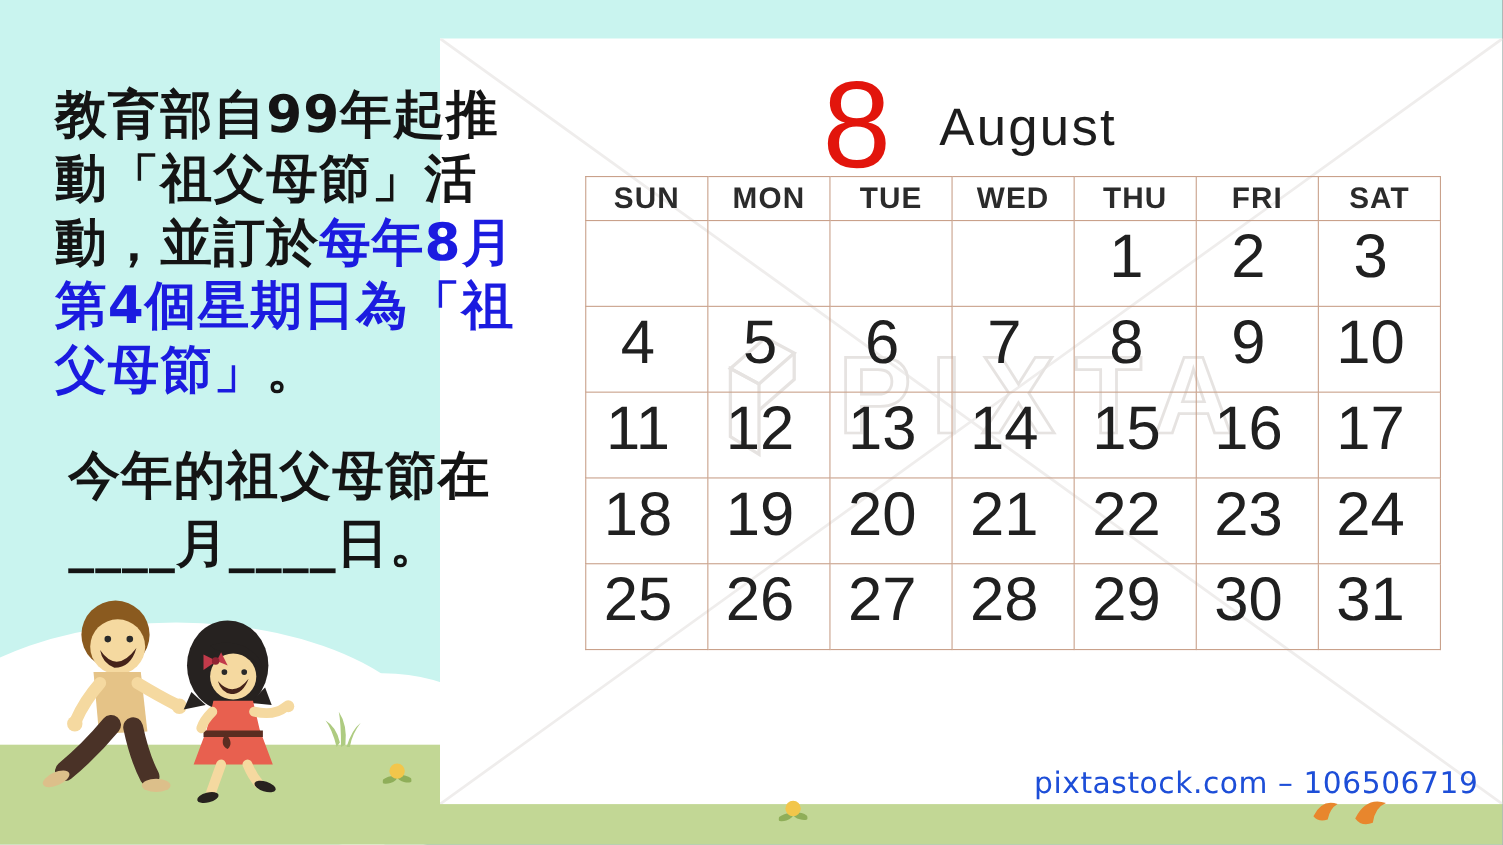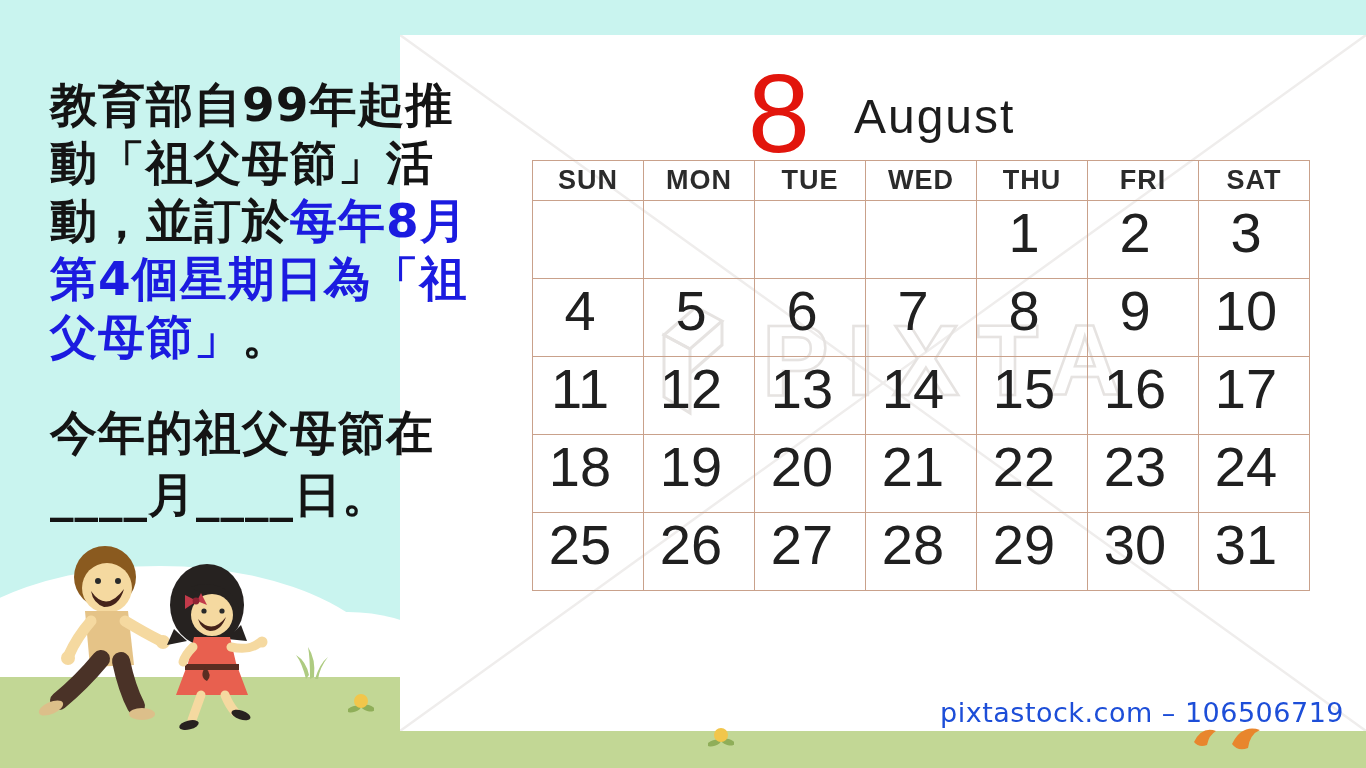--- a/index.html
+++ b/index.html
@@ -64,21 +64,21 @@
     font-family:"DejaVu Sans", sans-serif;
   }
 
   
   .para {
     position:absolute; z-index:6; font-weight:bold; white-space:nowrap;
     font-family:"DejaVu Sans", sans-serif;
     font-size:47px; line-height:58px; letter-spacing:1px; color:#141414;margin-left:12px;
   }
   .para.p1 { left:38px; top:76px; }
-  .para.p2 { left:38px; top:402px; line-height:62px; }
+  .para.p2 { left:50px; top:402px; line-height:62px; }
   .para .blue { color:#1b1be0; }
 </style>
 </head>
 <body>
 
 <div class="slide">
 
   <div class="cloud c1"></div>
   <div class="cloud c2"></div>
   <div class="grass"></div>

